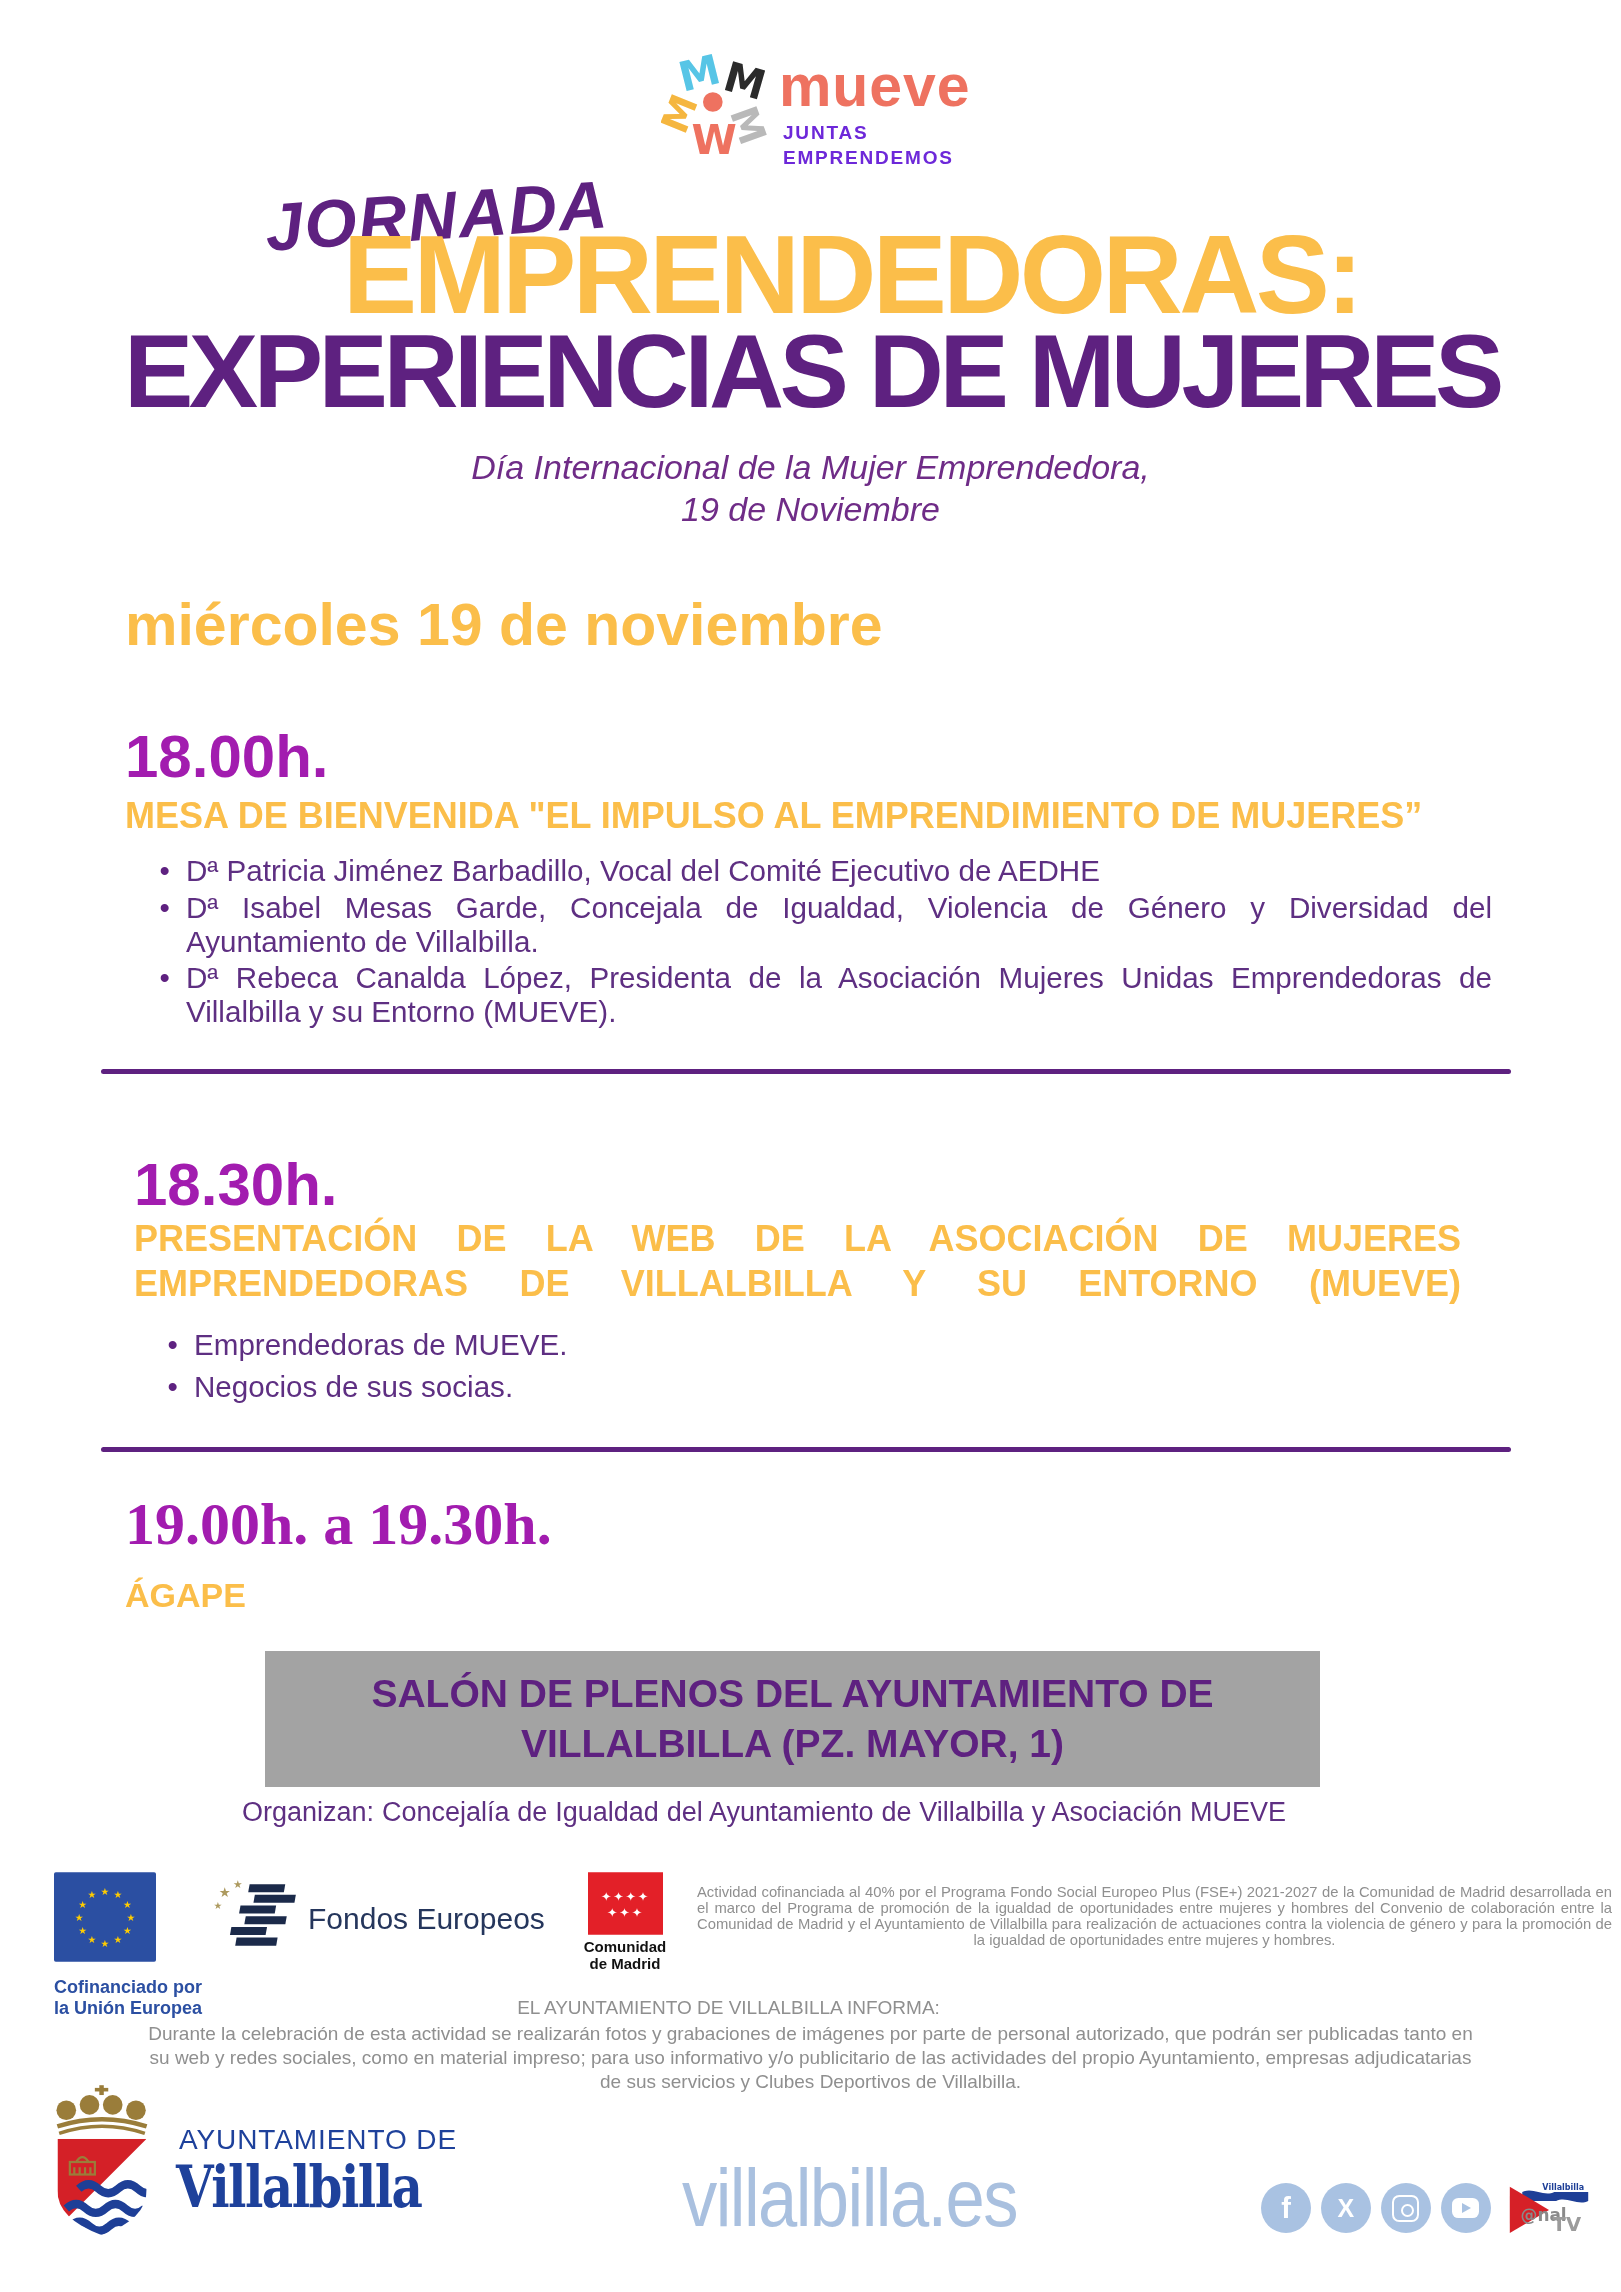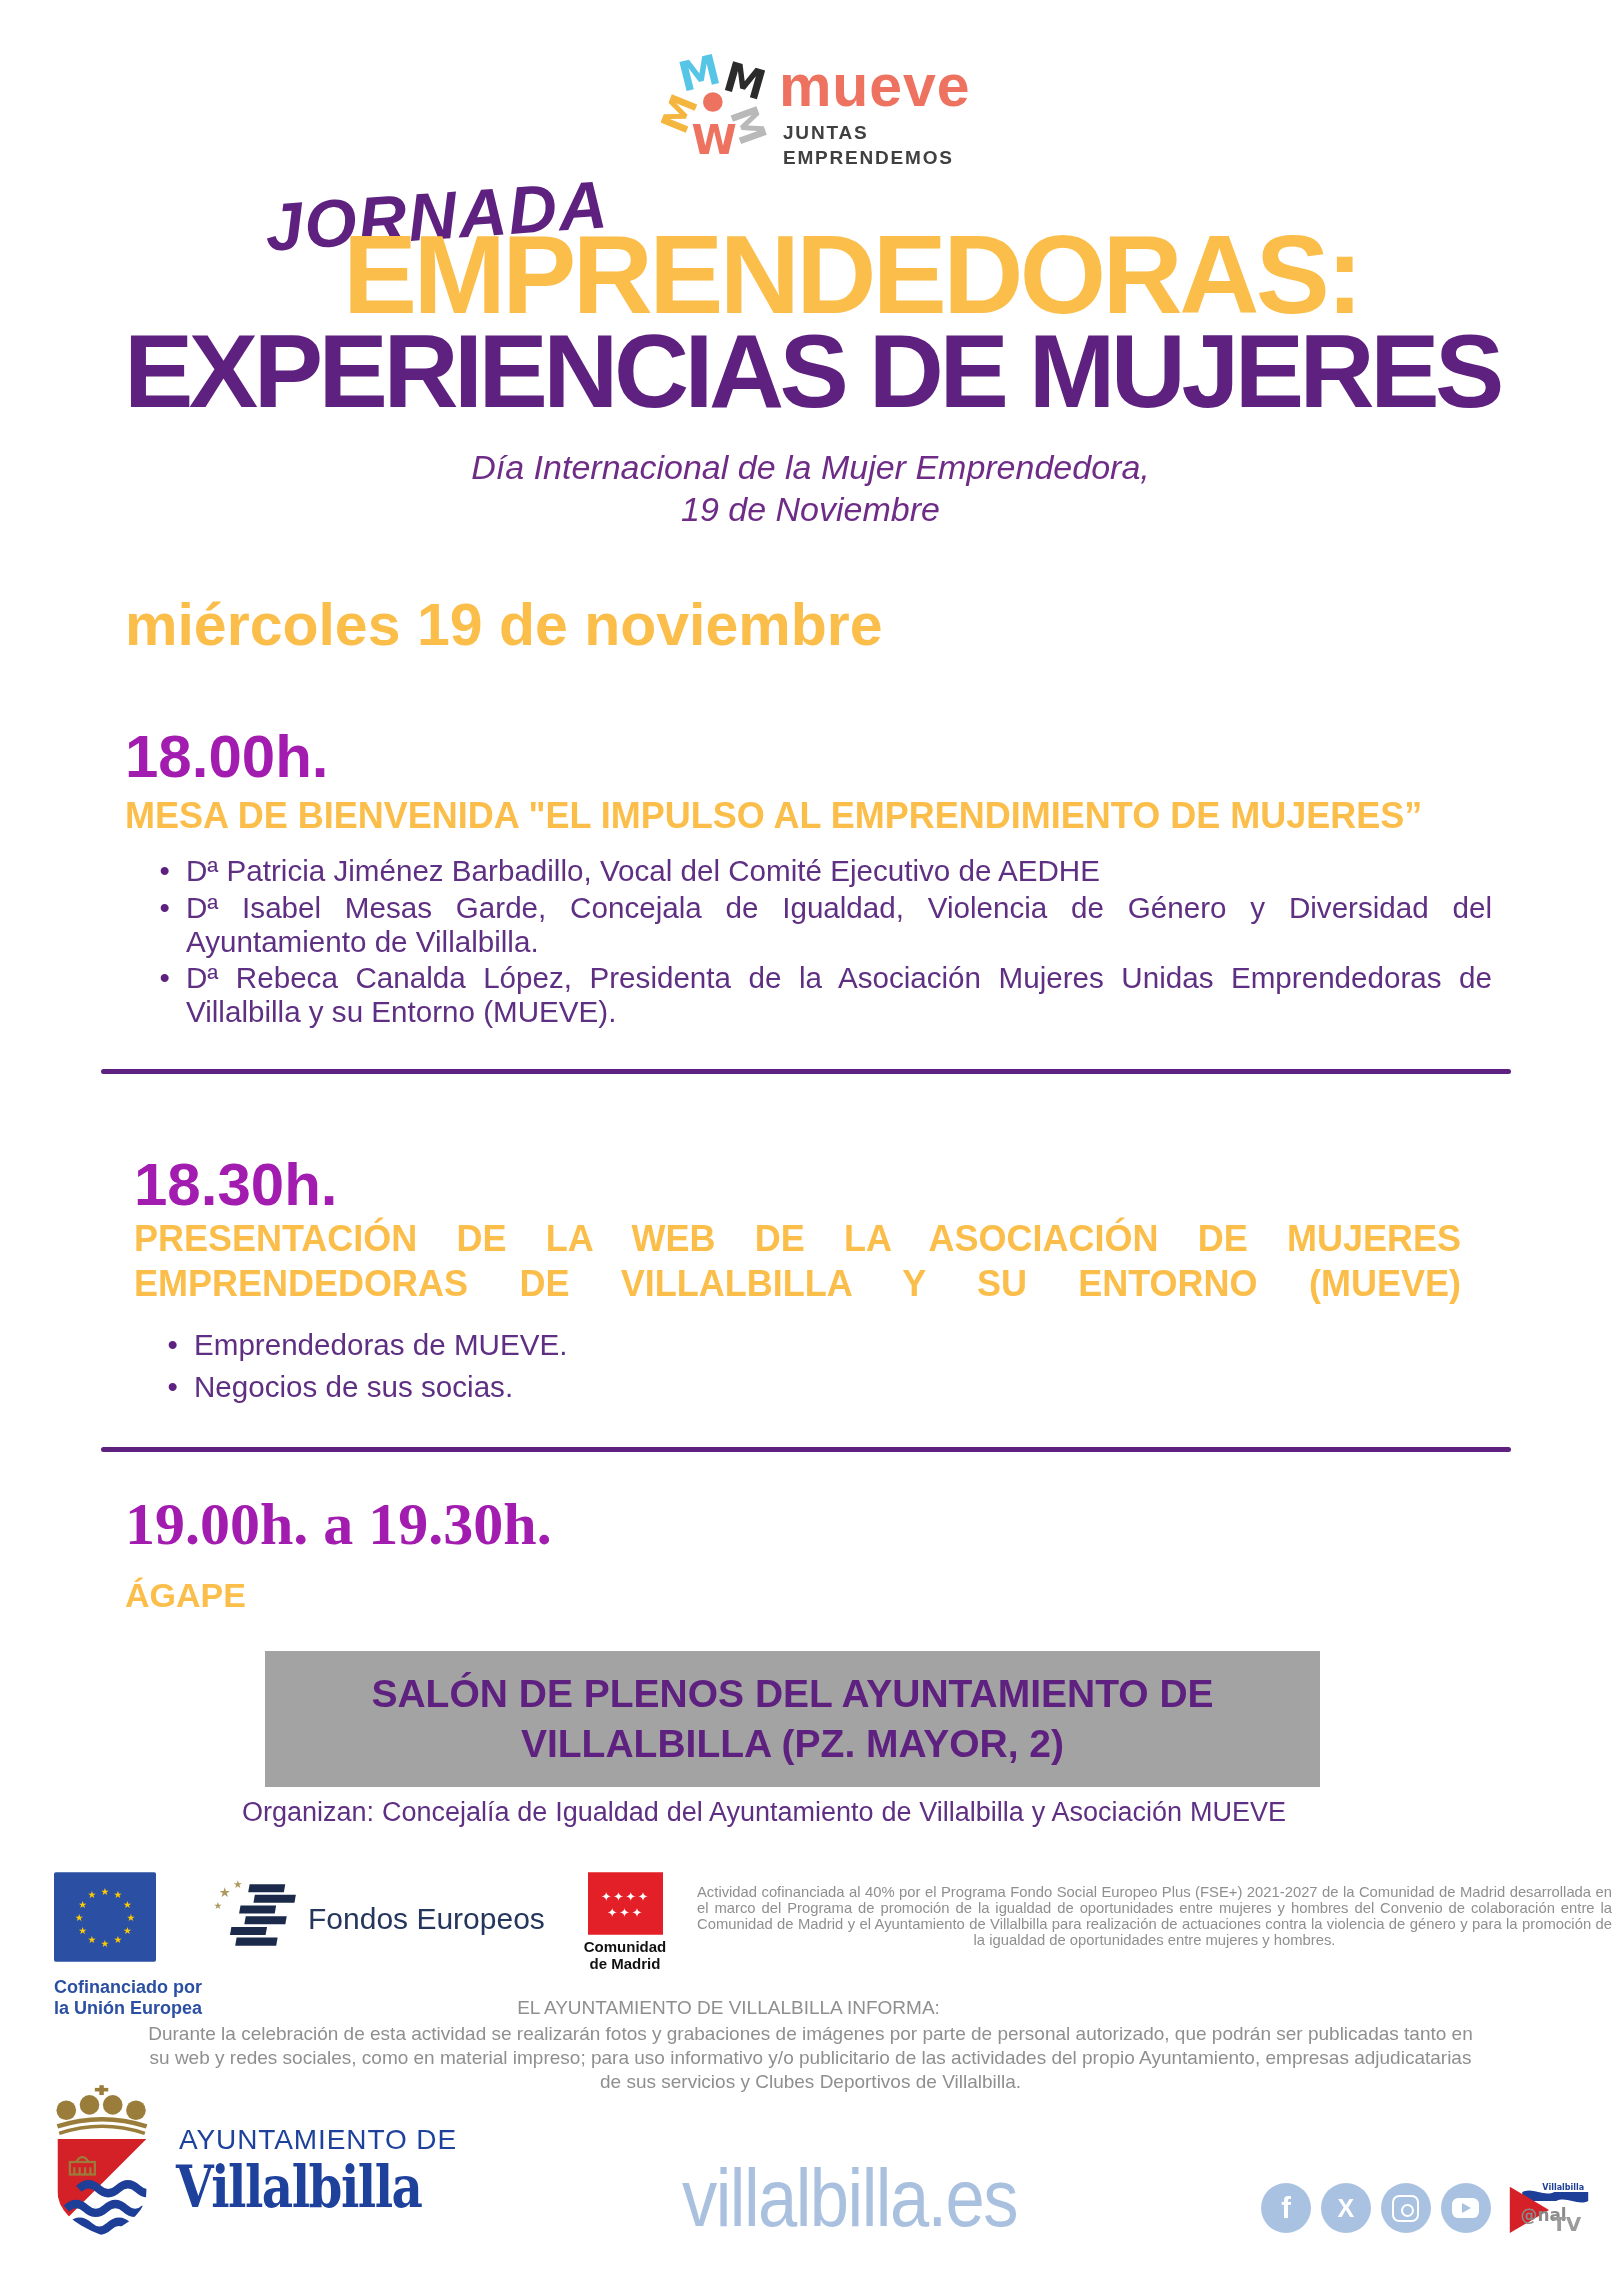--- a/index.html
+++ b/index.html
@@ -5,21 +5,21 @@
   html,body{margin:0;padding:0;background:#ffffff;}
   .poster{position:relative;width:1621px;height:2293px;background:#ffffff;overflow:hidden;
           font-family:"Liberation Sans",sans-serif;}
   .abs{position:absolute;}
 
   
   .brand{left:661px;top:43px;width:322px;height:134px;}
   .brand-name{position:absolute;left:118px;top:9px;font-size:59px;font-weight:bold;
               color:#ee7260;letter-spacing:0.9px;}
   .brand-tagline{position:absolute;left:122px;top:77px;font-size:19px;font-weight:bold;
-                 color:#404040;letter-spacing:1.8px;line-height:25px;}
+                 color:#6d28d9;letter-spacing:1.8px;line-height:25px;}
 
   
   .kicker{left:265px;top:177px;font-size:67px;font-weight:bold;font-style:italic;
           color:#5e2180;transform:rotate(-4deg);letter-spacing:1.8px;white-space:nowrap;}
   .title1{left:343px;top:220px;font-size:111px;line-height:1;font-weight:bold;
           color:#fbbe4a;letter-spacing:-3.6px;white-space:nowrap;}
   .title2{left:124px;top:319px;font-size:104px;line-height:1;font-weight:bold;
           color:#5e2180;letter-spacing:-4.5px;white-space:nowrap;}
   .subtitle{left:0;top:446px;width:1621px;text-align:center;font-style:italic;
             font-size:34px;line-height:42px;color:#6f2c87;}
@@ -125,21 +125,21 @@
   </ul>
 
   <div class="abs divider" style="left:101px;top:1447px;width:1410px;"></div>
 
   <div class="abs time" style="left:125px;top:1490px;font-family:Liberation Serif, serif;">19.00h. a 19.30h.</div>
   <div class="abs sess-heading" style="left:125px;top:1576px;font-size:34px;">ÁGAPE</div>
 
   <div class="abs venue">
     <div class="venue-text">
       <div>SALÓN DE PLENOS DEL AYUNTAMIENTO DE</div>
-      <div>VILLALBILLA (PZ. MAYOR, 2)</div>
+      <div>VILLALBILLA (PZ. MAYOR, 1)</div>
     </div>
   </div>
   <div class="abs organizers">Organizan: Concejalía de Igualdad del Ayuntamiento de Villalbilla y Asociación MUEVE</div>
 
   <svg class="abs" style="left:54px;top:1872px;" width="102" height="90" viewBox="0 0 114 100">
     <rect x="0" y="0" width="114" height="100" rx="2" fill="#2b4fa2"></rect>
     <g fill="#ffcc00" font-size="11" text-anchor="middle" font-family="DejaVu Sans">
       <text x="57" y="25">★</text>
         <text x="71.5" y="29">★</text>
         <text x="82" y="39.5">★</text>

